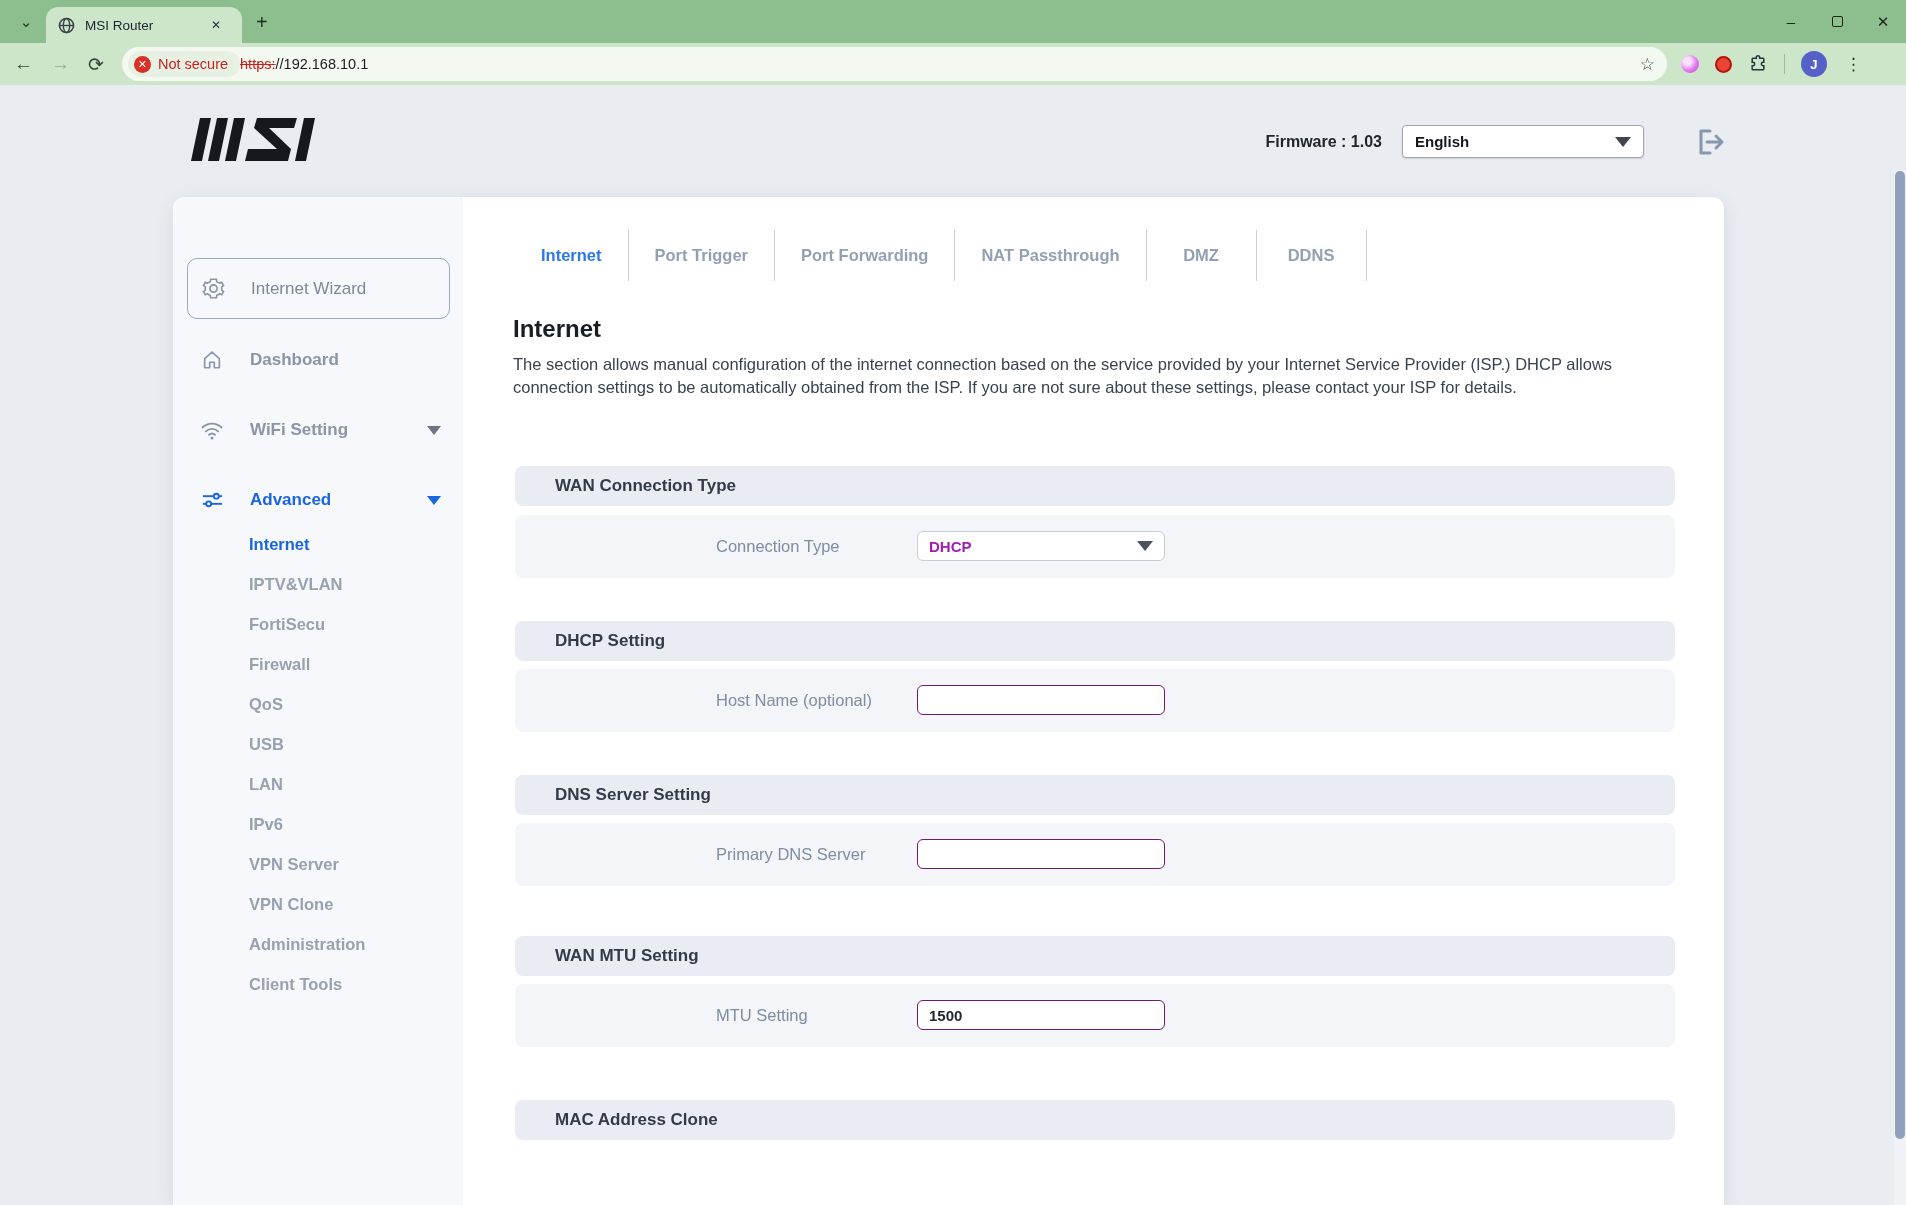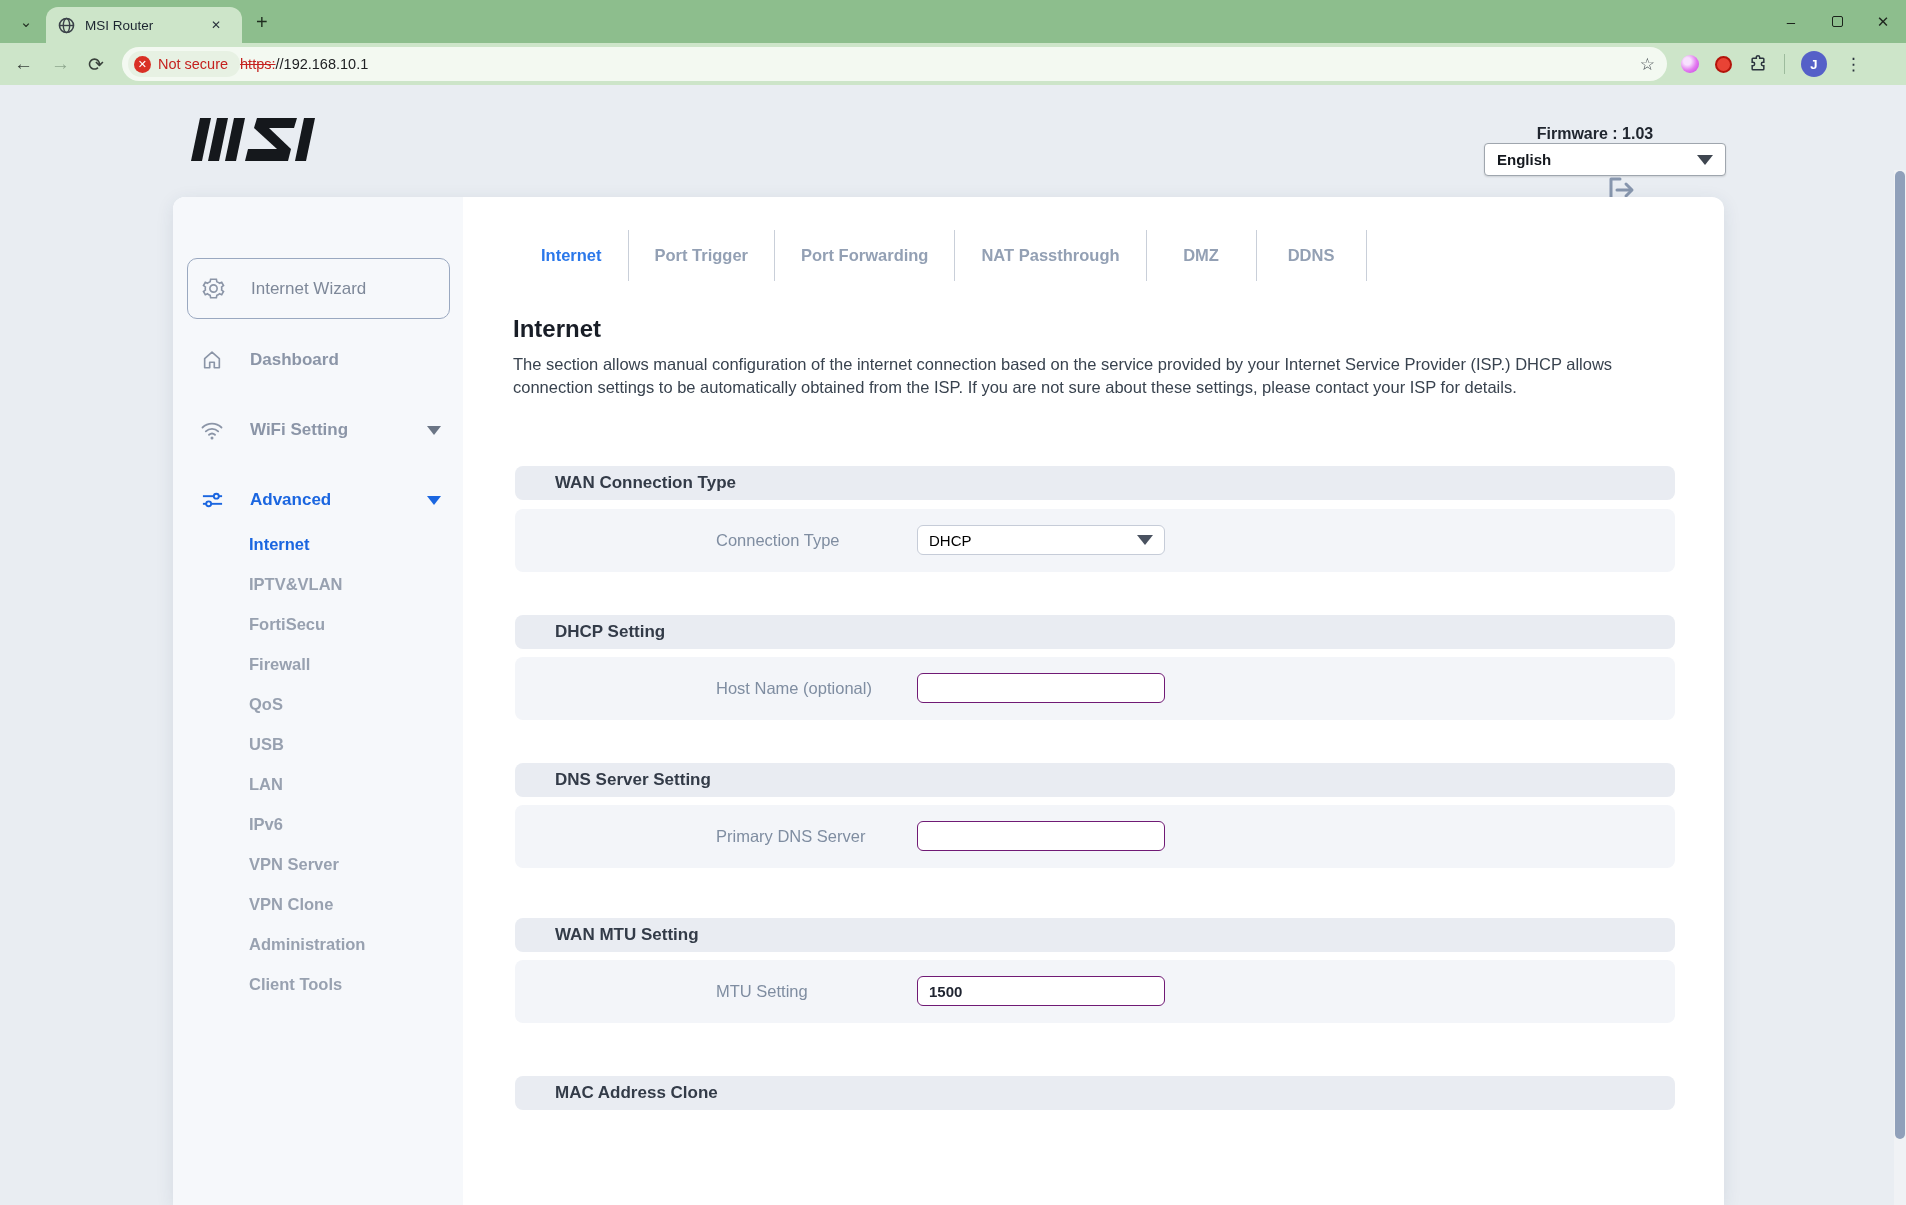--- a/index.html
+++ b/index.html
@@ -34,21 +34,21 @@
   .ext-rec { width:17px; height:17px; border-radius:50%; background:#e94335; border:2px solid #b3140b; }
   .ext-puzzle { width:20px; height:20px; }
   .ext-sep { width:1px; height:20px; background:#9dbb9d; }
   .avatar { width:26px; height:26px; border-radius:50%; background:#5560c8; color:#fff; font-size:13px; font-weight:bold; display:flex; align-items:center; justify-content:center; }
   .kebab { font-size:17px; color:#2a333d; letter-spacing:0; margin-right:14px; margin-left:2px; }
 
   
   .page { position:absolute; left:0; top:85px; width:1906px; height:1120px; background:#e9edf2; overflow:hidden; }
 
   .logo { position:absolute; left:191px; top:33px; }
-  .hdr-right { position:absolute; top:40px; right:180px; display:flex; align-items:center;flex-direction:column; }
+  .hdr-right { position:absolute; top:40px; right:180px; display:flex; align-items:center; }
   .fw-label { font-size:16px; font-weight:600; color:#20262f; }
   .lang-select { margin-left:20px; width:242px; height:33px; background:#fff; border:1px solid #9fa6ae; border-radius:4px; display:flex; align-items:center; padding:0 12px; box-shadow:0 1px 2px rgba(0,0,0,.12); }
   .lang-select .val { font-size:15px; font-weight:600; color:#14181e; flex:1; }
   .tri-dn { width:0; height:0; border-left:8px solid transparent; border-right:8px solid transparent; border-top:10px solid #3f4650; }
   .logout { margin-left:52px; }
 
   .card { position:absolute; left:173px; top:112px; width:1551px; height:1008px; background:#fff; border-radius:12px 12px 0 0; box-shadow:0 4px 18px rgba(40,60,90,.10); display:flex; overflow:hidden; }
 
   
   .sidebar { width:290px; height:100%; background:#f6f8fb; flex:0 0 auto; }
@@ -66,26 +66,26 @@
   .sub-item.active { color:#1b66e0; }
 
   
   .content { flex:1; padding:0 0 0 0; }
   .tabsrow { margin:33px 0 0 52px; display:flex; height:51px; }
   .ptab { display:flex; align-items:center; justify-content:center; padding:0 26px; min-width:110px; font-size:16.5px; font-weight:600; color:#93a0b4; border-right:1px solid #c9cfd9; }
   .ptab.active { color:#2b78ea; }
   .page-title { margin:34px 0 0 50px; font-size:24px; font-weight:bold; color:#181d26; }
   .page-desc { margin:10px 0 0 50px; max-width:1140px; font-size:16.5px; line-height:1.42; color:#39434f; }
 
-  .sect-hdr { margin:0 0 0 52px; width:1160px; height:34px; background:#e9ecf2; border-radius:8px; display:flex; align-items:center; padding-left:40px; font-size:17px; font-weight:600; color:#333b48; }
+  .sect-hdr { margin:0 0 0 52px; width:1160px; height:40px; background:#e9ecf2; border-radius:8px; display:flex; align-items:center; padding-left:40px; font-size:17px; font-weight:600; color:#333b48; }
   .sect-row { margin:0 0 0 52px; width:1160px; height:63px; background:#f3f5f9; border-radius:8px; display:flex; align-items:center; }
   .row-label { margin-left:201px; width:195px; font-size:16.5px; color:#7f8da1; }
   .fld-input { margin-left:6px; width:248px; height:30px; background:#fff; border:1px solid #701a75; border-radius:6px; font-family:"Liberation Sans",sans-serif; font-size:15px; font-weight:600; color:#1f2430; padding:0 11px; outline:none; }
   .fld-select { margin-left:6px; width:248px; height:30px; background:#fff; border:1px solid #c6ccd8; border-radius:6px; display:flex; align-items:center; padding:0 11px; }
-  .fld-select .val { flex:1; font-size:15px; font-weight:400; color:#000000; }
+  .fld-select .val { flex:1; font-size:15px; font-weight:700; color:#a21caf; }
   .fld-select .tri-dn { border-left-width:8px; border-right-width:8px; border-top-width:10px; border-top-color:#4a5260; }
 
   .gap9{height:9px} .gap8{height:8px} .gap6{height:6px} .gap43{height:43px} .gap44{height:44px} .gap53{height:53px} .gap66{height:66px}
 
   
   .scrollbar { position:absolute; right:0; top:85px; width:12px; height:1120px; background:#f0f2f5; }
   .scroll-thumb { position:absolute; top:1px; left:1px; width:10px; height:968px; background:#90a0ba; border-radius:6px; }
 </style>
 </head>
 <body>

